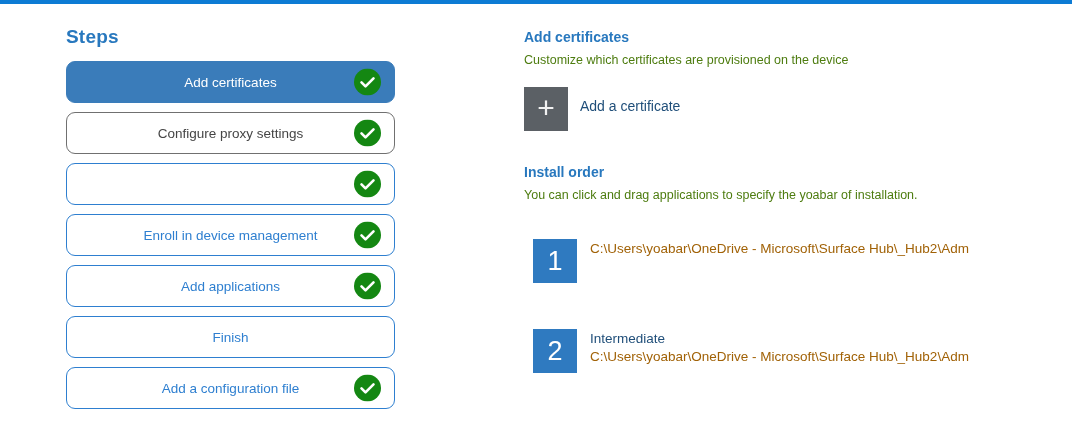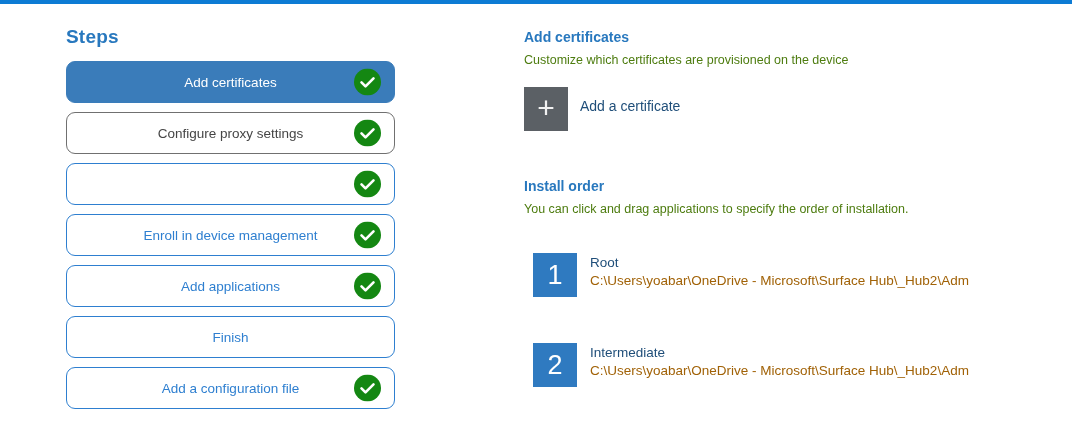--- a/index.html
+++ b/index.html
@@ -53,21 +53,21 @@
   .plus-square {
     width:44px; height:44px; background:#5b6065; flex:0 0 auto;
     display:flex; align-items:center; justify-content:center;
   }
   .plus-glyph {
     color:#f2f2f2; font-size:30px; font-weight:300; line-height:1; margin-top:-3px;
   }
   .add-cert-label {
     font-size:14px; color:#1f4e79; margin-left:12px; margin-top:11px;
   }
-  .install-title { margin-top:46px; }
+  .install-title { margin-top:32px; }
   .install-list { margin-top:36px; margin-left:9px; }
   .install-item {
     display:flex; align-items:flex-start; cursor:grab;
   }
   .install-item + .install-item { margin-top:46px; }
   .num-square {
     width:44px; height:44px; background:#2f7ac0; flex:0 0 auto;
     display:flex; align-items:center; justify-content:center;
   }
   .num {
@@ -158,29 +158,28 @@
     <div class="section-desc">Customize which certificates are provisioned on the device</div>
 
     <button class="add-cert-row">
       <span class="plus-square">
         <span class="plus-glyph">+</span>
       </span>
       <span class="add-cert-label">Add a certificate</span>
     </button>
 
     <div class="section-title install-title">Install order</div>
-    <div class="section-desc">You can click and drag applications to specify the order of installation.</div>
+    <div class="section-desc">You can click and drag applications to specify the yoabar of installation.</div>
 
     <div class="install-list">
       <div class="install-item">
         <div class="num-square">
           <span class="num">1</span>
         </div>
         <div class="item-text">
-          <div class="item-name">Root</div>
           <div class="item-path">C:\Users\yoabar\OneDrive - Microsoft\Surface Hub\_Hub2\Adm</div>
         </div>
       </div>
 
       <div class="install-item">
         <div class="num-square">
           <span class="num">2</span>
         </div>
         <div class="item-text">
           <div class="item-name">Intermediate</div>

